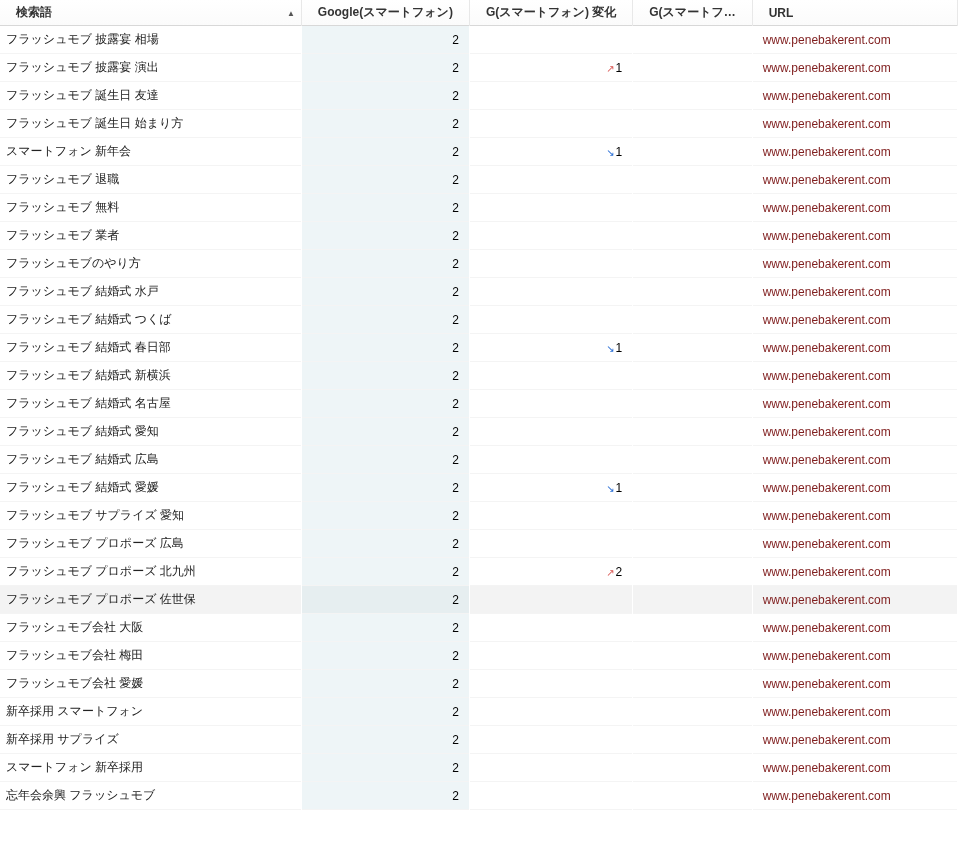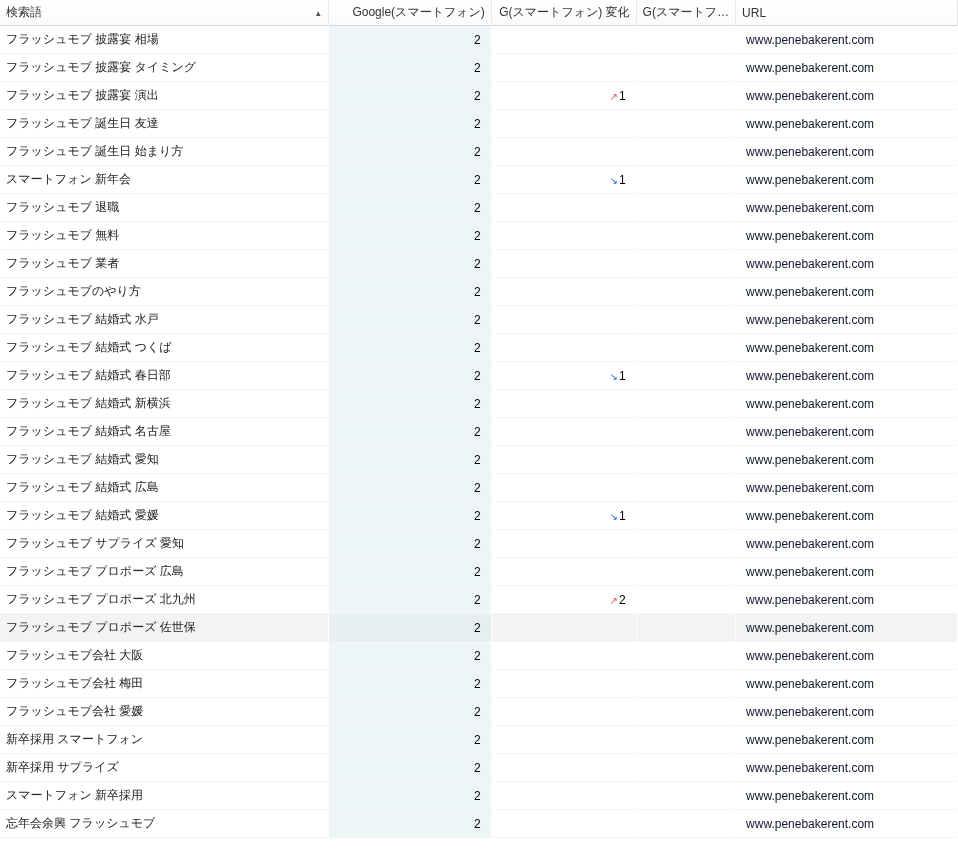--- a/index.html
+++ b/index.html
@@ -18,22 +18,22 @@
     width: 100%;
     border-collapse: collapse;
   }
   .header-row {
     background: linear-gradient(to bottom, #ffffff 0%, #fbfbfb 100%);
     border-bottom: 1px solid #d8d8d8;
     height: 24px;
   }
   .header-cell {
     text-align: left;
-    padding: 4px 6px;
-    font-weight: normal;
+    padding: 4px 16px;
+    font-weight: bold;
     border-right: 1px solid #e8e8e8;
     white-space: nowrap;
     overflow: hidden;
     position: relative;
     font-size: 12px;
     color: #333;
     margin-top: 40px;
   }
   .col-keyword { width: 347px; }
   .col-google { width: 165px; text-align: right; }
@@ -77,21 +77,21 @@
     background: #e6eef0;
   }
   .cell-change {
     text-align: right;
     padding-right: 10px;
   }
   .cell-g3 {
     text-align: right;
   }
   .cell-url {
-    color: #0f172a;
+    color: #7f1d1d;
     padding-left: 10px;
   }
   .arrow-up {
     color: #d9534f;
     font-size: 10px;
     display: inline-block;
   }
   .arrow-down {
     color: #2a6fd6;
     font-size: 10px;
@@ -127,27 +127,20 @@
   </thead>
   <tbody id="table-body">
   <tr class="data-row">
         <td class="data-cell cell-keyword col-keyword">フラッシュモブ 披露宴 相場</td>
         <td class="data-cell cell-google col-google">2</td>
         <td class="data-cell cell-change col-change"></td>
         <td class="data-cell cell-g3 col-g3"></td>
         <td class="data-cell cell-url col-url">www.penebakerent.com</td>
       </tr>
       <tr class="data-row">
-        <td class="data-cell cell-keyword col-keyword">フラッシュモブ 披露宴 タイミング</td>
-        <td class="data-cell cell-google col-google">2</td>
-        <td class="data-cell cell-change col-change"></td>
-        <td class="data-cell cell-g3 col-g3"></td>
-        <td class="data-cell cell-url col-url">www.penebakerent.com</td>
-      </tr>
-      <tr class="data-row">
         <td class="data-cell cell-keyword col-keyword">フラッシュモブ 披露宴 演出</td>
         <td class="data-cell cell-google col-google">2</td>
         <td class="data-cell cell-change col-change"><span class="arrow-up">↗</span><span class="change-val">1</span></td>
         <td class="data-cell cell-g3 col-g3"></td>
         <td class="data-cell cell-url col-url">www.penebakerent.com</td>
       </tr>
       <tr class="data-row">
         <td class="data-cell cell-keyword col-keyword">フラッシュモブ 誕生日 友達</td>
         <td class="data-cell cell-google col-google">2</td>
         <td class="data-cell cell-change col-change"></td>

